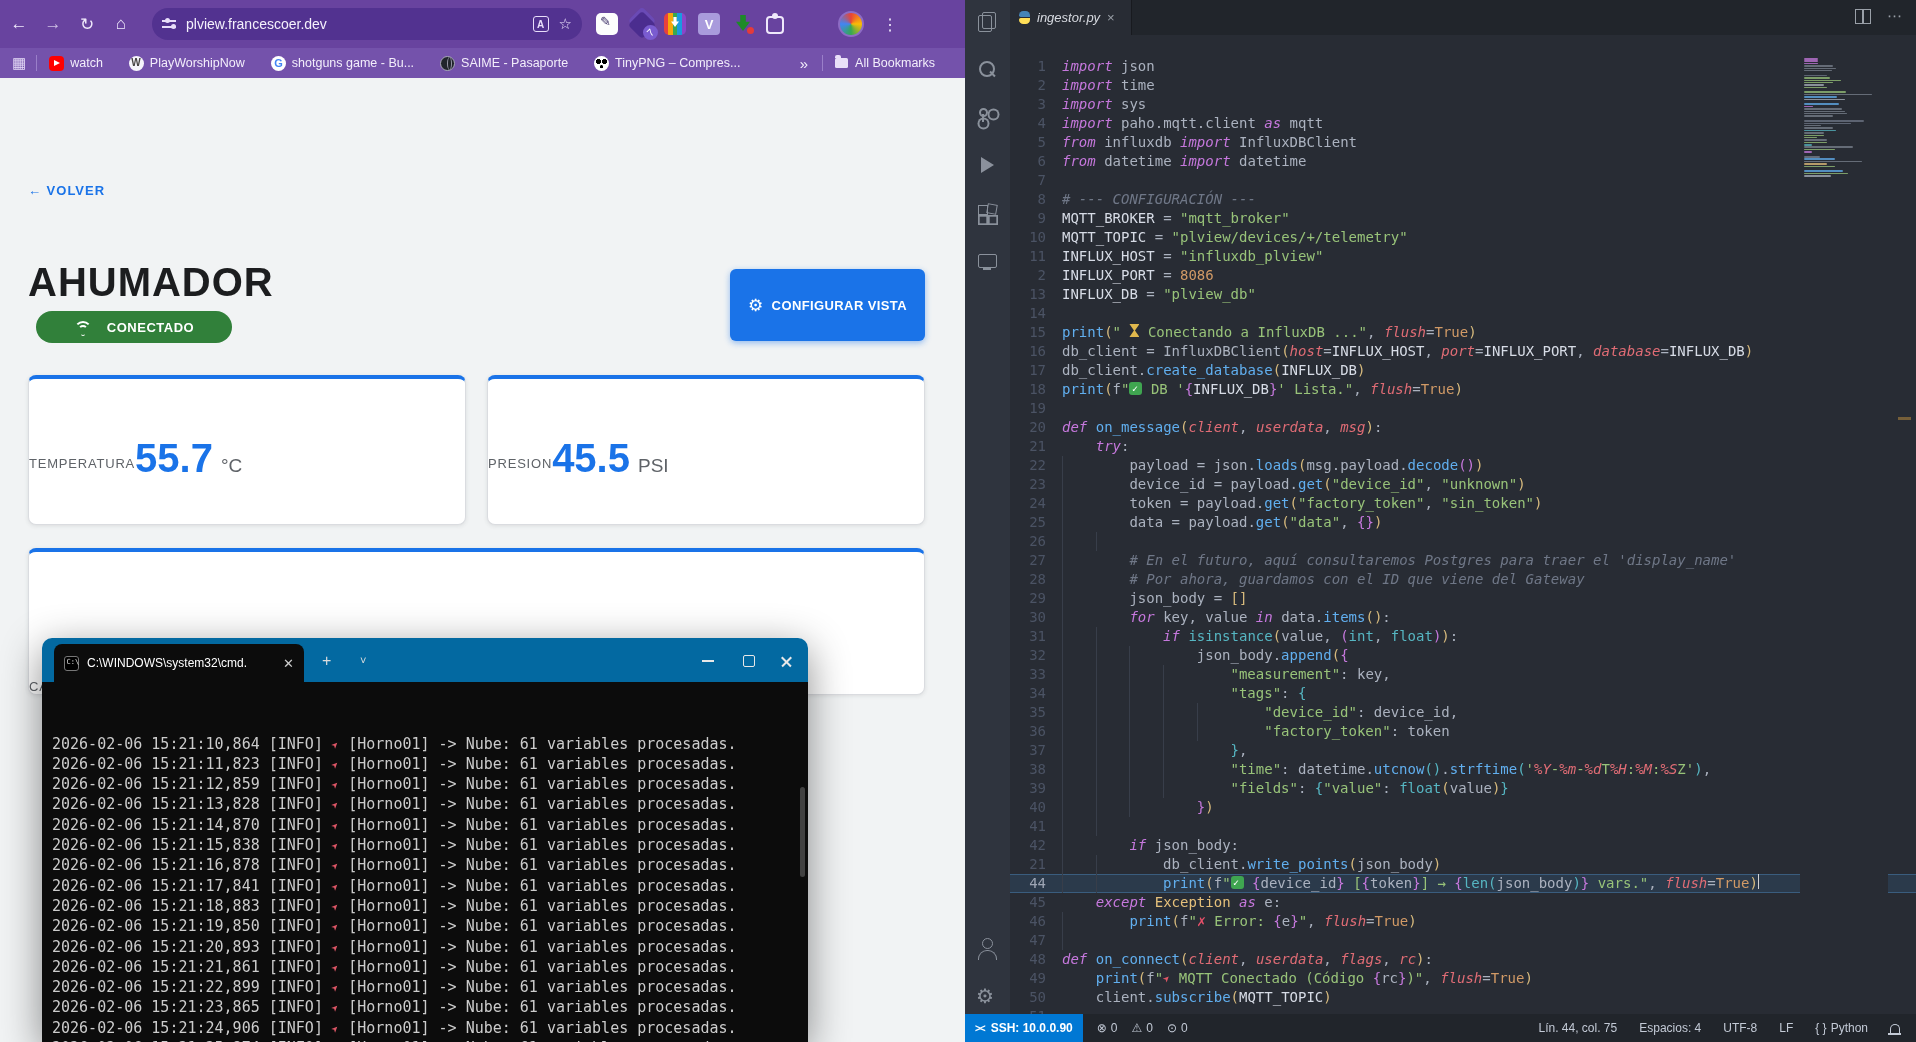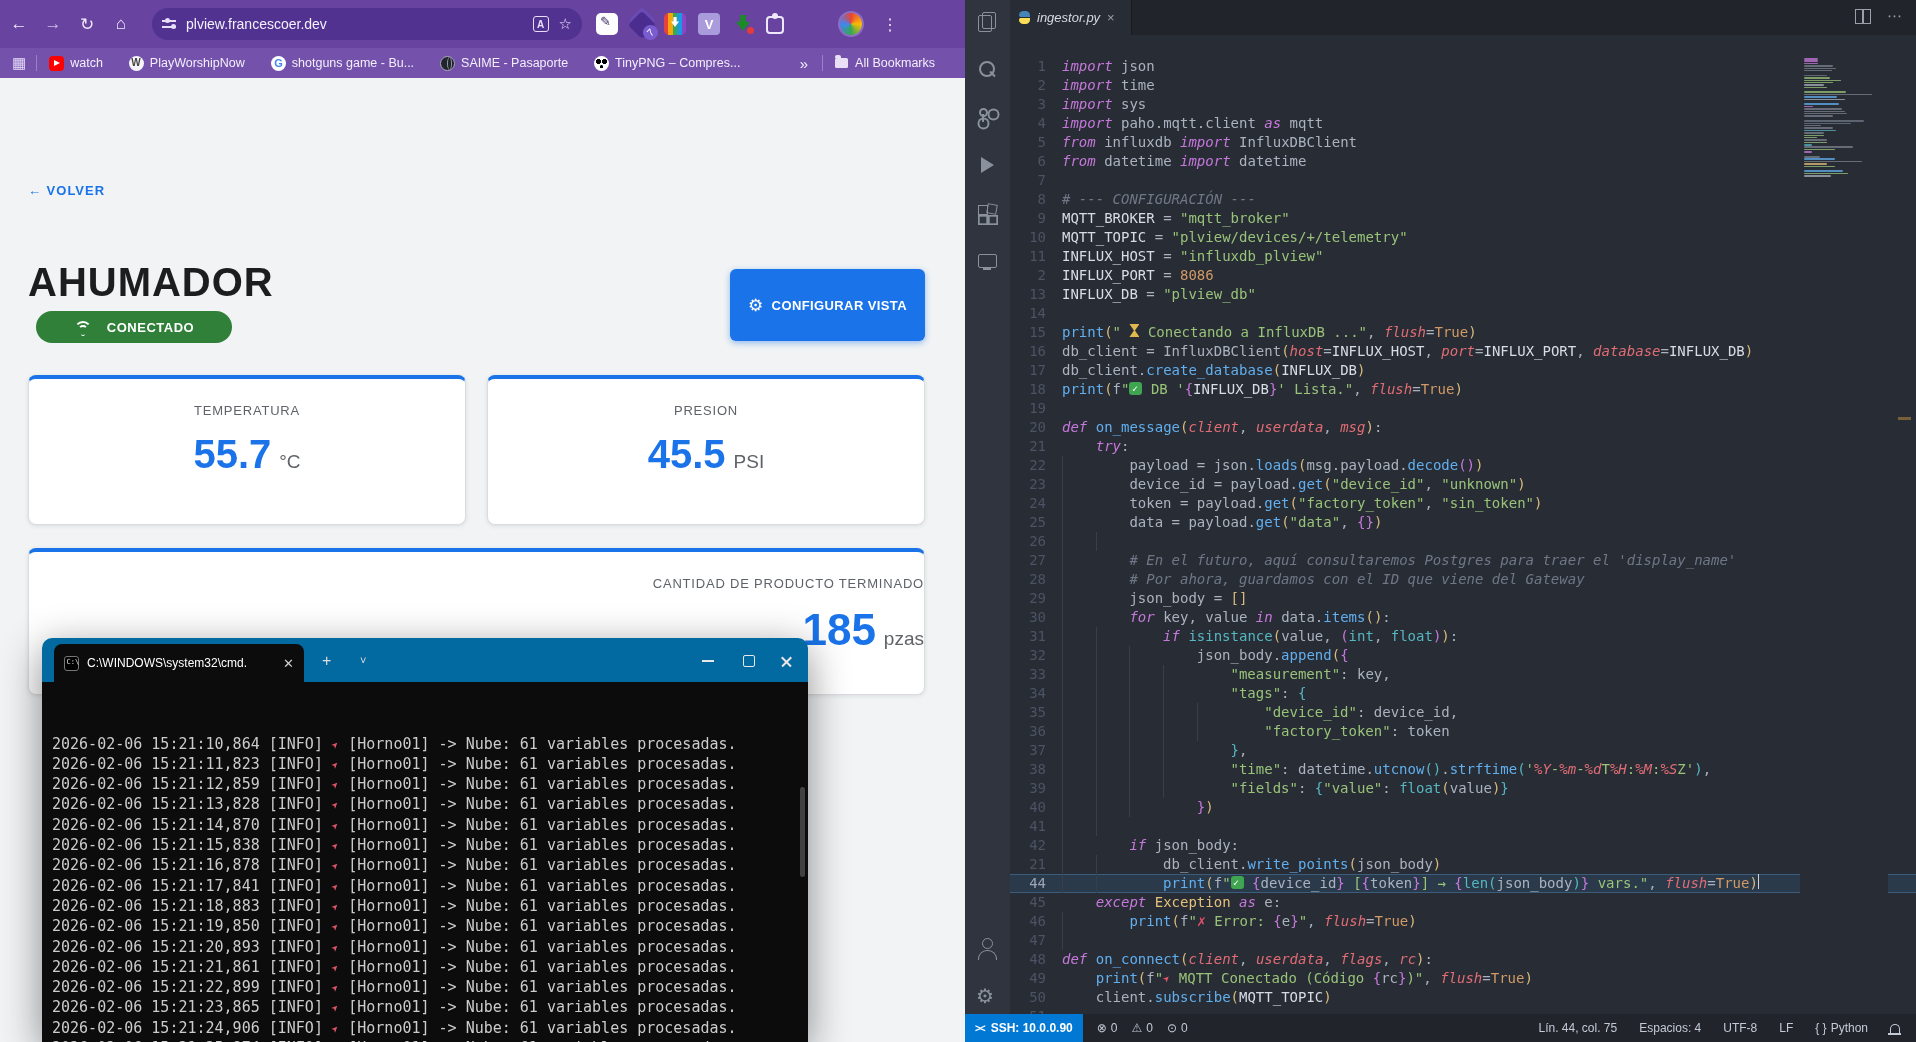--- a/index.html
+++ b/index.html
@@ -60,21 +60,21 @@
   .volver { left:28px; top:105px; color:#1a73e8; font-size:13px; font-weight:bold; letter-spacing:1px; }
   .dash-title { left:28px; top:182px; font-size:40px; font-weight:800; color:#1c1d1f; letter-spacing:1px; }
   .conn-pill { left:36px; top:233px; width:196px; height:32px; background:#31803a; border-radius:16px; color:#fff; font-size:13px; font-weight:bold; display:flex; align-items:center; justify-content:center; gap:17px; letter-spacing:.5px; }
   .wifi { width:16px; height:12px; position:relative; }
   .wifi::before{content:"";position:absolute;left:0;top:0;width:14px;height:14px;border:2px solid #fff;border-radius:50%;border-color:#fff transparent transparent transparent;}
   .wifi::after{content:"";position:absolute;left:4px;top:4px;width:6px;height:6px;border:2px solid #fff;border-radius:50%;border-color:#fff transparent transparent transparent;box-shadow:0 4px 0 -3px #fff;}
   .config-btn { left:730px; top:191px; width:195px; height:72px; background:#1a73e8; border-radius:6px; color:#fff; font-size:13px; font-weight:bold; display:flex; align-items:center; justify-content:center; gap:8px; box-shadow:0 2px 6px rgba(26,115,232,.45); letter-spacing:.4px; border:none; cursor:pointer; }
   .gear { font-size:17px; font-weight:normal; }
 
   .cards-row { left:28px; top:297px; width:897px; height:150px; display:flex; gap:21px; }
-  .card { background:#fff; border:1px solid #dadce0; border-top:4px solid #1a73e8; border-radius:8px; box-shadow:0 1px 4px rgba(60,64,67,.12); flex:1; display:flex; flex-direction:column; align-items:center; }
+  .card { background:#fff; border:1px solid #dadce0; border-top:4px solid #1a73e8; border-radius:8px; box-shadow:0 1px 4px rgba(60,64,67,.12); flex:1; display:flex; flex-direction:row; align-items:center; }
   .card-label { margin-top:24px; font-size:13px; color:#5f6368; letter-spacing:.8px; }
   .card-value-row { margin-top:14px; display:flex; align-items:baseline; gap:8px; }
   .card-value { font-size:40px; font-weight:bold; color:#1a73e8; }
   .card-unit { font-size:19px; color:#5f6368; }
   .bigcard { left:28px; top:470px; width:897px; height:147px;align-items:flex-end; }
   .bigcard .card-value { font-size:44px; }
 
   
   .term { left:70px; top:638px; width:766px; height:404px; border-radius:10px 10px 0 0; overflow:hidden; box-shadow:0 10px 40px rgba(0,0,0,.45); }
   .term-title { height:44px; background:#0369a1; position:relative; }

